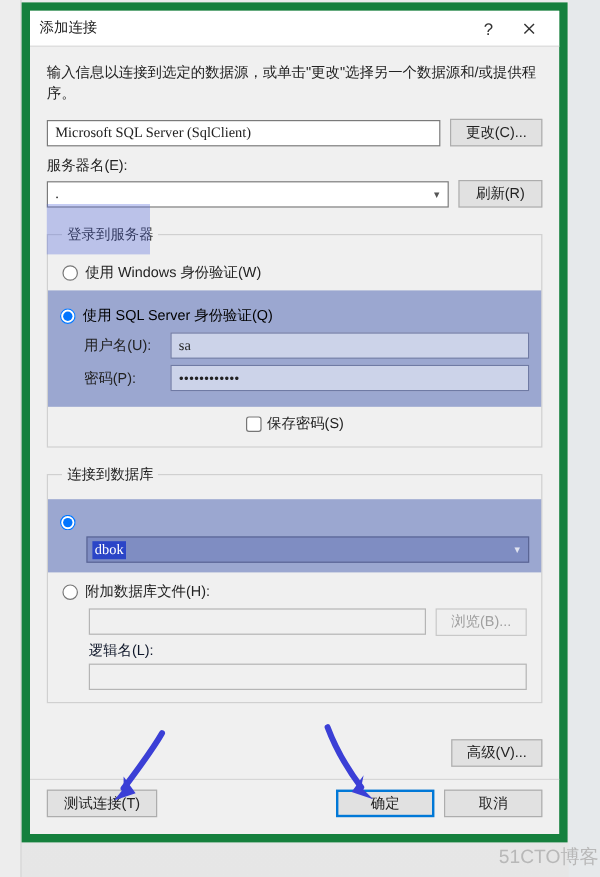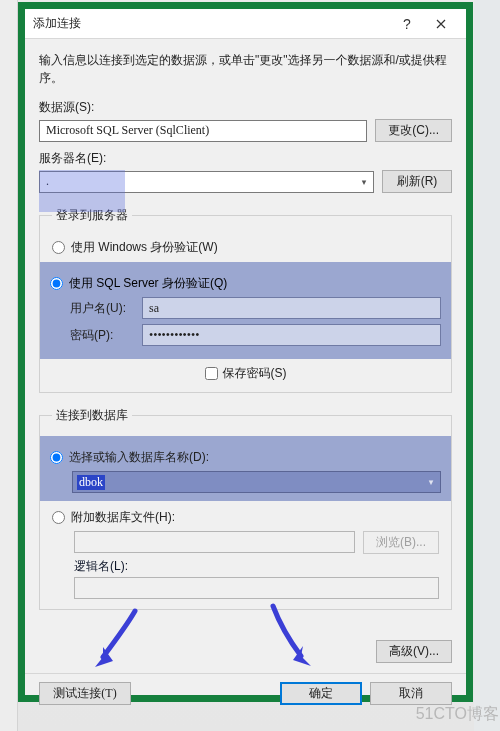--- a/index.html
+++ b/index.html
@@ -176,21 +176,20 @@
   .logical-row .textfield { flex: 1; }
 
   .bottom-buttons {
     display: flex; justify-content: flex-end; gap: 8px;
     padding: 0 14px 10px 14px;
     margin-top: 6px;
   }
   .bottom-row2 {
     display: flex; justify-content: space-between; 
     padding: 8px 14px 12px 14px;
-    font-family: Liberation Serif, serif;
   }
   .bottom-row2 .right { display: flex; gap: 8px; }
 
   .sep {
     border: none; border-top: 1px solid #d6d6d6;
     margin: 8px -14px 8px -14px;
   }
 
   
   .arrow {
@@ -236,21 +235,20 @@
     <div class="winbtn">
       <svg width="10" height="10" viewBox="0 0 10 10">
           <path d="M1 1 L9 9 M9 1 L1 9" stroke="#333" stroke-width="1.2"></path>
         </svg>
     </div>
   </div>
 
   <div class="content">
     <div class="intro">输入信息以连接到选定的数据源，或单击"更改"选择另一个数据源和/或提供程序。</div>
 
-    <div class="field-label">数据源(S):</div>
     <div class="row">
       <input class="textfield" readonly="" style="flex: 1 1 0%;" value="Microsoft SQL Server (SqlClient)">
       <button class="btn">更改(C)...</button>
     </div>
 
     <div class="field-label" style="margin-top:8px">服务器名(E):</div>
     <div class="server-row">
       <div class="select-wrap">
         <input class="textfield" value="." style="">
         <div class="select-arrow simple">▾</div>
@@ -286,21 +284,20 @@
         <label>保存密码(S)</label>
       </div>
     </fieldset>
 
     <fieldset>
       <legend>连接到数据库</legend>
 
       <div class="db-panel">
         <div class="radio-row">
           <input type="radio" name="dbmode" checked="" style="">
-          <label>选择或输入数据库名称(D):</label>
         </div>
         <div class="select-wrap">
           <div class="textfield" style="display:flex;align-items:center;padding-left:4px;">
             <span class="db-select-text">dbok</span>
           </div>
           <div class="select-arrow simple" style="color:#e0e3f0">▾</div>
         </div>
       </div>
 
       <div class="attach-row">

